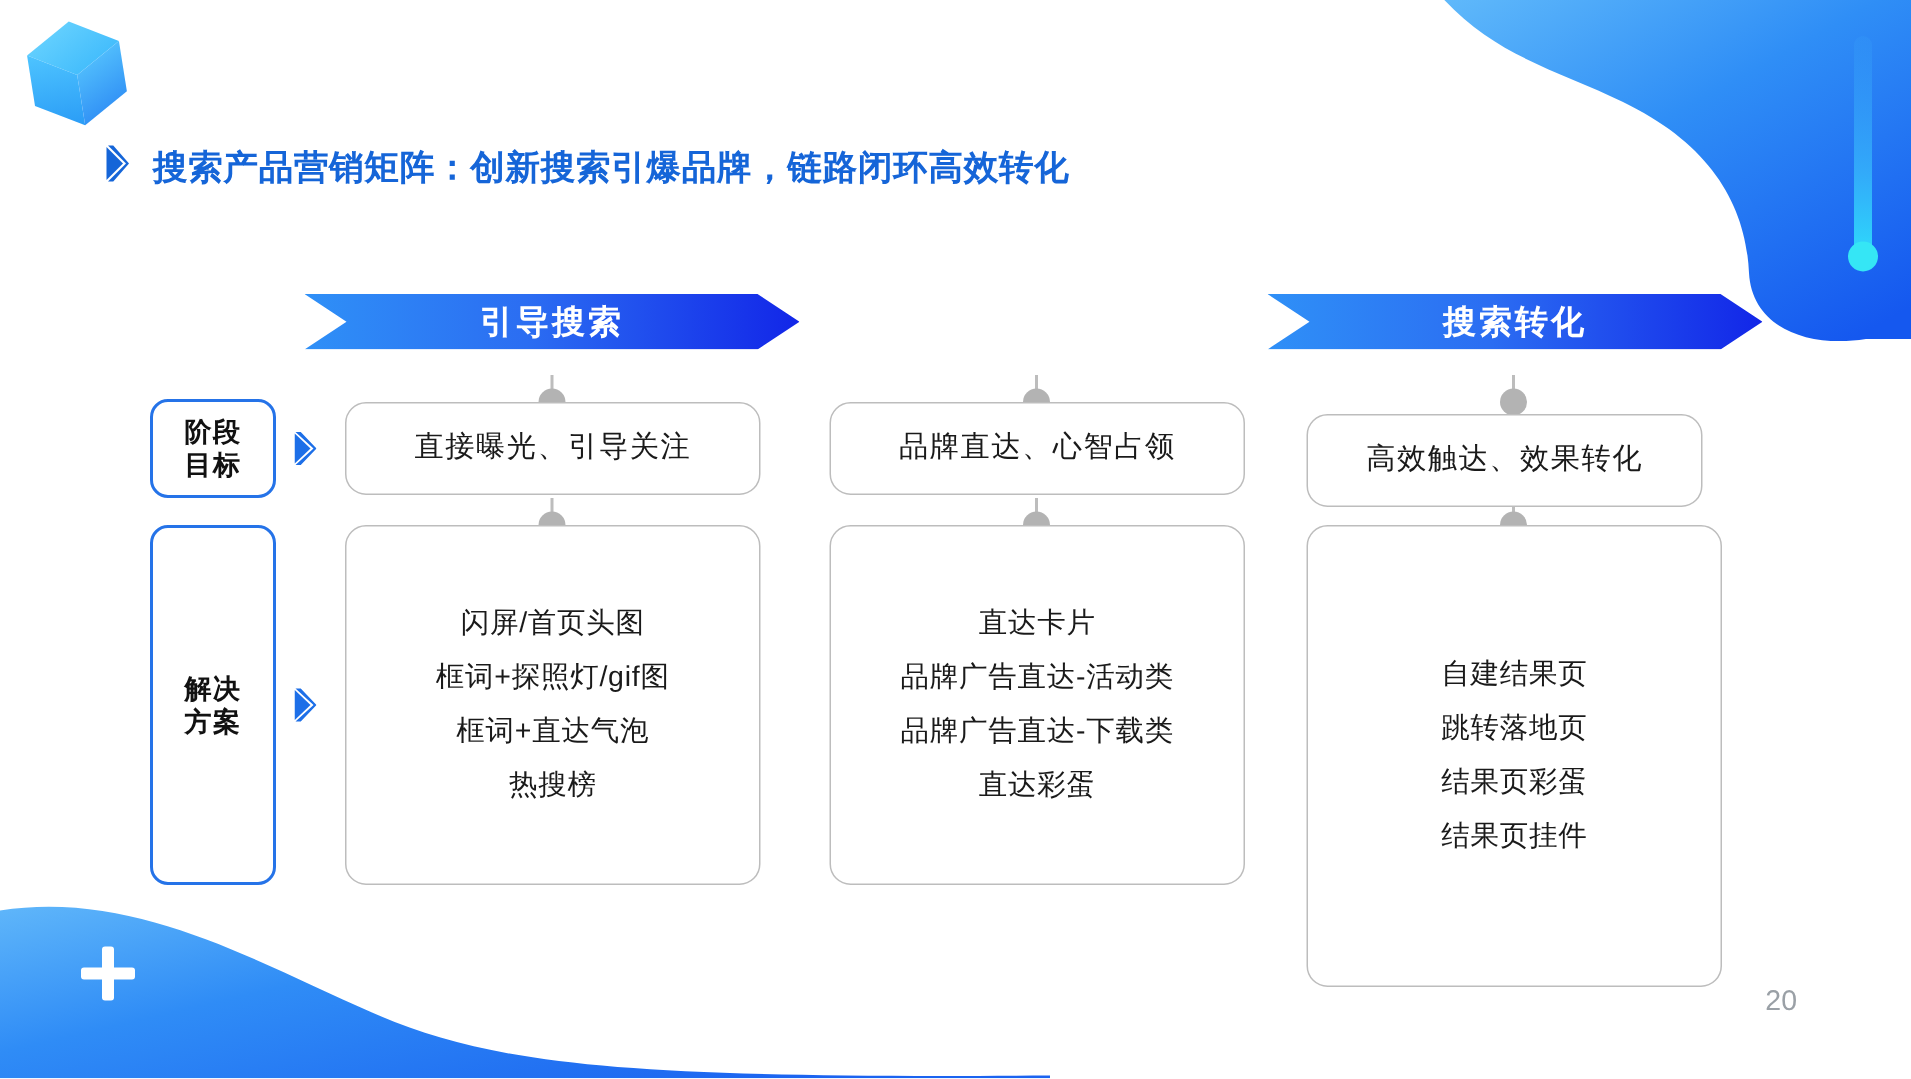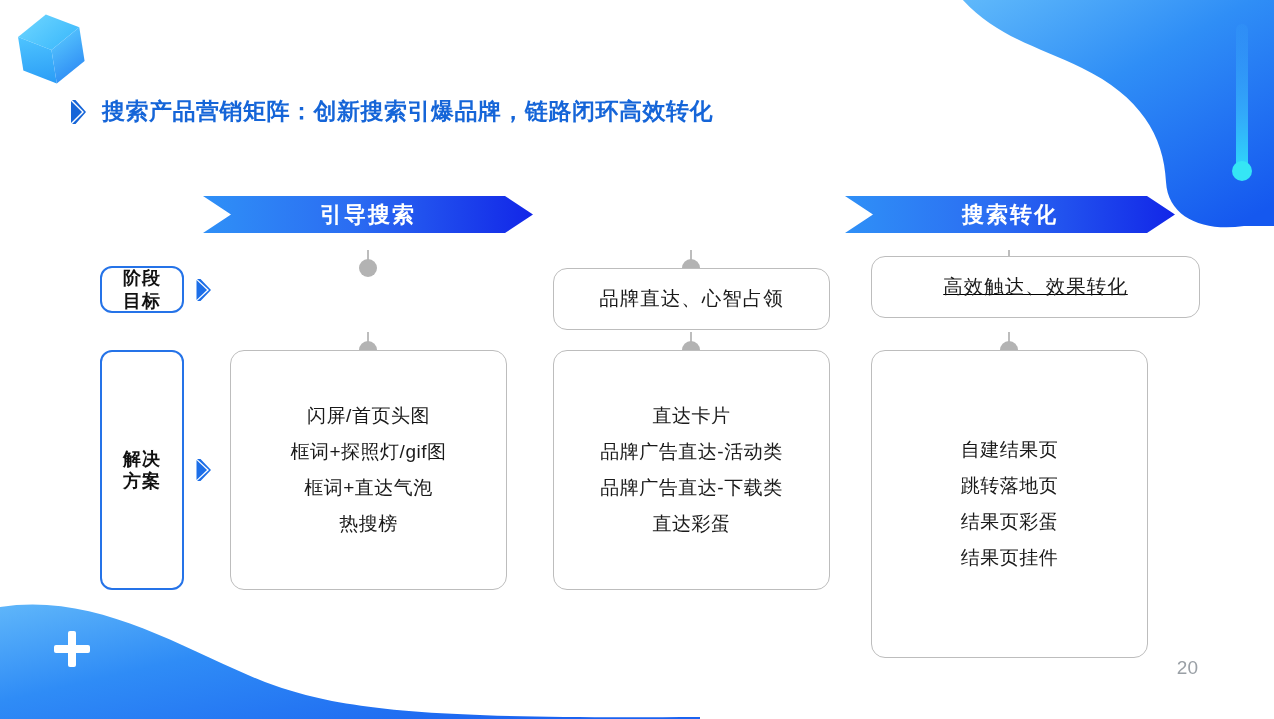--- a/index.html
+++ b/index.html
@@ -18,21 +18,21 @@
 
   
   .deco { position: absolute; pointer-events: none; }
   #deco-top-right { top: -4px; right: 0; width: 360px; height: 232px; }
   #deco-bottom-left { left: 0; bottom: 0; width: 700px; height: 130px; }
   #deco-logo { left: 8px; top: 4px; width: 86px; height: 86px; }
 
   
   #title-row {
     position: absolute; left: 70px; top: 96px;
-    display: flex; align-items: center; gap: 16px;
+    display: flex; gap: 16px;
   }
   #title-chevron { width: 16px; height: 26px; flex: none; }
   #page-title {
     font-size: 23px; font-weight: bold; color: #1565d8;
     letter-spacing: 0.5px; white-space: nowrap;
   }
 
   
   .banner {
     position: absolute; top: 196px; height: 37px;
@@ -52,42 +52,42 @@
   .cat-wrap { position: absolute; display: flex; align-items: center; }
   .cat-box {
     border: 2px solid #2573e8; border-radius: 12px;
     background: #ffffff;
     display: flex; flex-direction: column;
     align-items: center; justify-content: center;
     font-size: 18px; font-weight: bold; color: #111111;
     line-height: 1.25; letter-spacing: 1px;
   }
   #cat-goal-wrap { left: 100px; top: 266px; }
-  #cat-goal { width: 84px; height: 47px; }
+  #cat-goal { width: 84px; height: 66px; }
   #cat-sol-wrap  { left: 100px; top: 350px; }
   #cat-sol { width: 84px; height: 240px; }
   .cat-arrow { width: 15px; height: 24px; margin-left: 12px; flex: none; }
 
   
   .cbox {
     position: absolute;
     border: 1px solid #bdbdbd; border-radius: 14px;
     background: #ffffff;
     display: flex; flex-direction: column;
     align-items: center; justify-content: center;
   }
   .cbox .line {
     font-size: 19px; color: #1a1a1a; line-height: 1.9;
     white-space: nowrap; letter-spacing: 0.5px;
   }
   .cbox.goal .line { font-size: 19.5px; letter-spacing: 1px; }
 
   #goal-1 { left: 230px; top: 268px; width: 277px; height: 62px; }
   #goal-2 { left: 553px; top: 268px; width: 277px; height: 62px; }
-  #goal-3 { left: 871px; top: 256px; width: 329px; height: 62px; text-decoration: underline; }
+  #goal-3 { left: 871px; top: 276px; width: 264px; height: 62px; }
 
   #sol-1 { left: 230px; top: 350px; width: 277px; height: 240px; }
   #sol-2 { left: 553px; top: 350px; width: 277px; height: 240px; }
   #sol-3 { left: 871px; top: 350px; width: 277px; height: 308px; }
 
   
   .connector { position: absolute; width: 18px; pointer-events: none; }
   .connector .stem {
     position: absolute; left: 50%; transform: translateX(-50%);
     top: 0; width: 2px; height: 14px; background: #bdbdbd;
@@ -226,20 +226,23 @@
     <div class="cat-box" id="cat-sol">
       <span>解决</span>
       <span>方案</span>
     </div>
     <svg class="cat-arrow" viewBox="0 0 15 24" xmlns="http://www.w3.org/2000/svg">
       <path d="M 1 1 L 13 12 L 1 23 L 4.5 23 L 15 12 L 4.5 1 Z" fill="#1d6fe8"></path>
       <path d="M 0.5 2 L 11 12 L 0.5 22 Z" fill="#1d6fe8"></path>
     </svg>
   </div>
 
+  <div class="cbox goal" id="goal-1">
+    <div class="line">直接曝光、引导关注</div>
+  </div>
   <div class="cbox goal" id="goal-2">
     <div class="line">品牌直达、心智占领</div>
   </div>
   <div class="cbox goal" id="goal-3">
     <div class="line">高效触达、效果转化</div>
   </div>
 
   <div class="cbox" id="sol-1">
     <div class="line">闪屏/首页头图</div>
     <div class="line">框词+探照灯/gif图</div>

